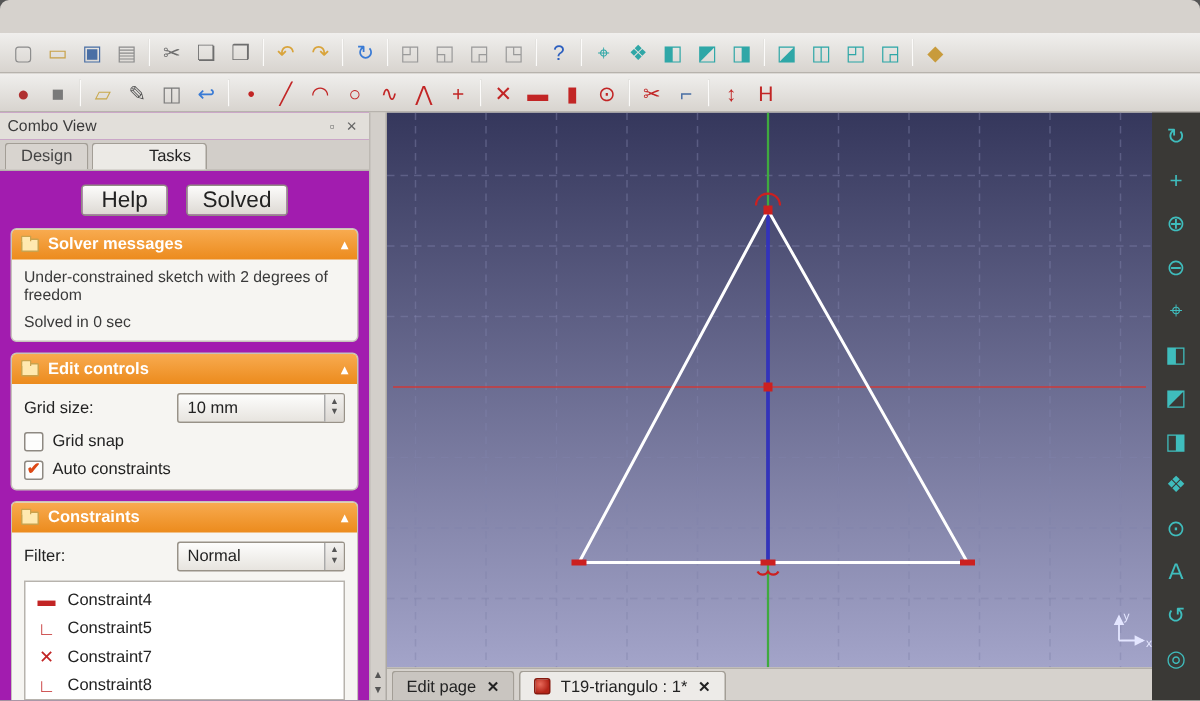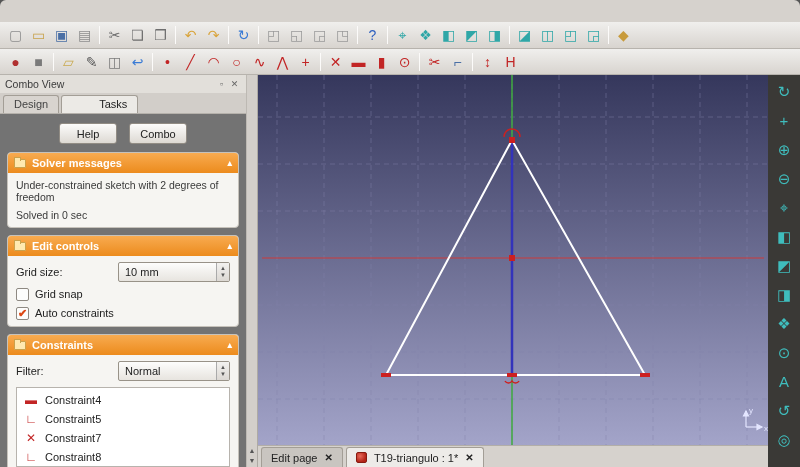--- a/index.html
+++ b/index.html
@@ -28,34 +28,34 @@
   .combo{ height:20px; display:flex; align-items:center; border:1px solid #989288;
     border-radius:2px; padding:0 0 0 6px; background:linear-gradient(#fdfdfc,#e7e4df); }
   .combo .val{ flex:1; white-space:nowrap; padding-right:8px; }
   .combo .spin{ display:flex; flex-direction:column; justify-content:center; border-left:1px solid #aaa;
     padding:0 3px; font-size:6px; color:#555; line-height:1.2; height:100%;
     background:linear-gradient(#f2f1ef,#dcd8d3); }
   .wb-combo{ width:122px; margin:0 5px; }
 
   
   .panel{ position:absolute; left:0; top:75px; width:246px; bottom:0;
-    background:#737373; display:flex; flex-direction:column; }
+    background:#a21caf; display:flex; flex-direction:column; }
   .cv-header{ height:18px; display:flex; align-items:center; padding:0 5px;
     color:#3b3b3b; font-size:10.5px; background:#e2dfda; }
   .cv-header .ttl{ flex:1; }
   .cv-hbtn{ width:13px; text-align:center; color:#666; font-size:9px; cursor:default; }
   .cv-tabs{ display:flex; height:21px; padding:1px 3px 0; gap:2px;
     background:#d2cec9; border-bottom:1px solid #b5b1ab; align-items:flex-end; }
   .tab{ padding:2px 10px 3px; border:1px solid #a39e96; border-bottom:none;
     border-radius:3px 3px 0 0; background:#d8d4cf; color:#444; cursor:default; }
   .tab.active{ background:#eceae6; color:#222;padding-left:37px; }
   .panel-body{ flex:1; display:flex; flex-direction:column; gap:7px; padding:6px 7px 0; overflow:hidden; }
   .btn-row{ display:flex; justify-content:center; gap:12px; padding:3px 0 1px; }
   .btn{ min-width:58px; height:21px; border:1px solid #918c84; border-radius:3px;
-    background:linear-gradient(#fcfcfb,#ddd9d3); font-size:11px; color:#222; cursor:default; padding:0 10px; }
+    background:linear-gradient(#fcfcfb,#ddd9d3); font-size:15px; color:#222; cursor:default; padding:0 10px; }
 
   .section{ border:1px solid #c6c2bb; border-radius:4px; background:#f6f5f2; overflow:hidden; }
   .sec-head{ height:20px; background:linear-gradient(#f8ab50,#ec8b1d); display:flex;
     align-items:center; gap:6px; padding:0 6px; color:#fff; font-weight:bold; font-size:11px; }
   .folder{ width:12px; height:9px; background:#ffe9b0; border:1px solid #caa24d;
     border-radius:1px; position:relative; flex:0 0 auto; }
   .folder::before{ content:""; position:absolute; top:-3px; left:-1px; width:5px; height:3px;
     background:#ffe9b0; border:1px solid #caa24d; border-bottom:none; border-radius:1px 1px 0 0; }
   .sec-chev{ margin-left:auto; font-size:9px; color:#fff; }
   .sec-body{ padding:6px 8px; display:flex; flex-direction:column; gap:6px; }
@@ -285,21 +285,21 @@
       <span class="cv-hbtn">✕</span>
     </div>
     <div class="cv-tabs">
       <div class="tab">Design</div>
       <div class="tab active">Tasks</div>
     </div>
     <div class="panel-body">
 
       <div class="btn-row">
         <button class="btn">Help</button>
-        <button class="btn">Combo</button>
+        <button class="btn">Solved</button>
       </div>
 
       <div class="section">
         <div class="sec-head">
           <span class="folder"></span>
           <span>Solver messages</span>
           <span class="sec-chev">▴</span>
         </div>
         <div class="sec-body">
           <div class="solver-line">Under-constrained sketch with 2 degrees of freedom</div>

